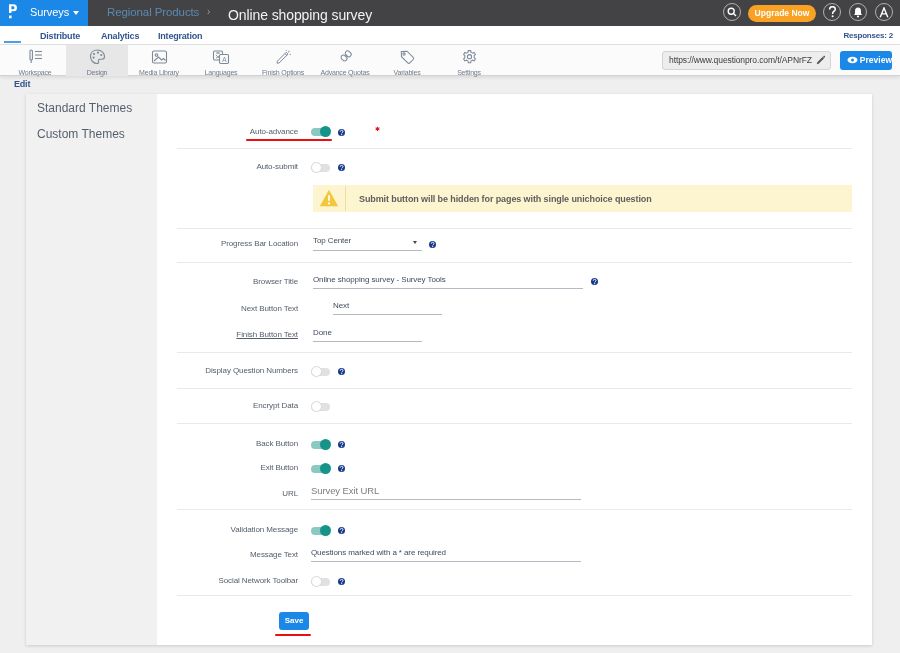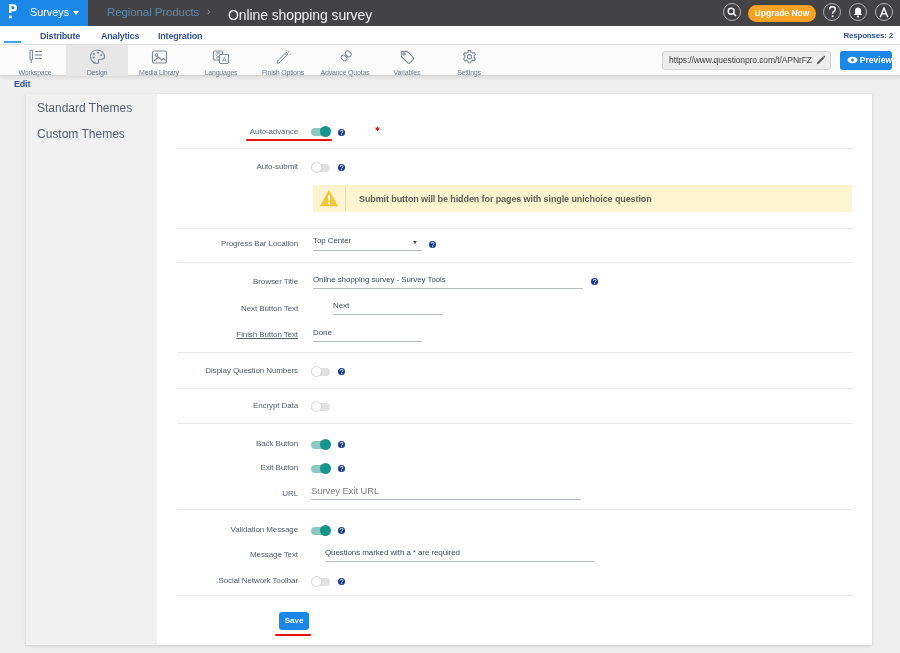--- a/index.html
+++ b/index.html
@@ -318,21 +318,21 @@
     <div class="toggle on" style="left:154px; top:429.5px;">
         <div class="tg-track"></div>
         <div class="tg-knob"></div>
       </div>
     <svg style="position:absolute; left:181px; top:433px;" width="7" height="7" viewBox="0 0 7 7">
         <circle cx="3.5" cy="3.5" r="3.5" fill="#14388c"></circle>
         <path d="M2.2 2.7 C2.2 1.8 2.9 1.3 3.6 1.3 C4.4 1.3 5 1.8 5 2.5 C5 3.2 4.5 3.4 4 3.8 C3.8 4 3.7 4.2 3.7 4.5" stroke="#fff" stroke-width="0.95" fill="none"></path>
         <circle cx="3.7" cy="5.6" r="0.6" fill="#fff"></circle>
       </svg>
     <div class="lab" style="top:456px;">Message Text</div>
-    <div class="inp" style="left:154px; top:453.5px; width:270px; height:14px;margin-left:14px;">Questions marked with a * are required</div>
+    <div class="inp" style="left:154px; top:453.5px; width:270px; height:14px;">Questions marked with a * are required</div>
     <div class="lab" style="top:482px;">Social Network Toolbar</div>
     <div class="toggle off" style="left:154px; top:480.5px;">
         <div class="tg-track"></div>
         <div class="tg-knob"></div>
       </div>
     <svg style="position:absolute; left:181px; top:484px;" width="7" height="7" viewBox="0 0 7 7">
         <circle cx="3.5" cy="3.5" r="3.5" fill="#14388c"></circle>
         <path d="M2.2 2.7 C2.2 1.8 2.9 1.3 3.6 1.3 C4.4 1.3 5 1.8 5 2.5 C5 3.2 4.5 3.4 4 3.8 C3.8 4 3.7 4.2 3.7 4.5" stroke="#fff" stroke-width="0.95" fill="none"></path>
         <circle cx="3.7" cy="5.6" r="0.6" fill="#fff"></circle>
       </svg>

